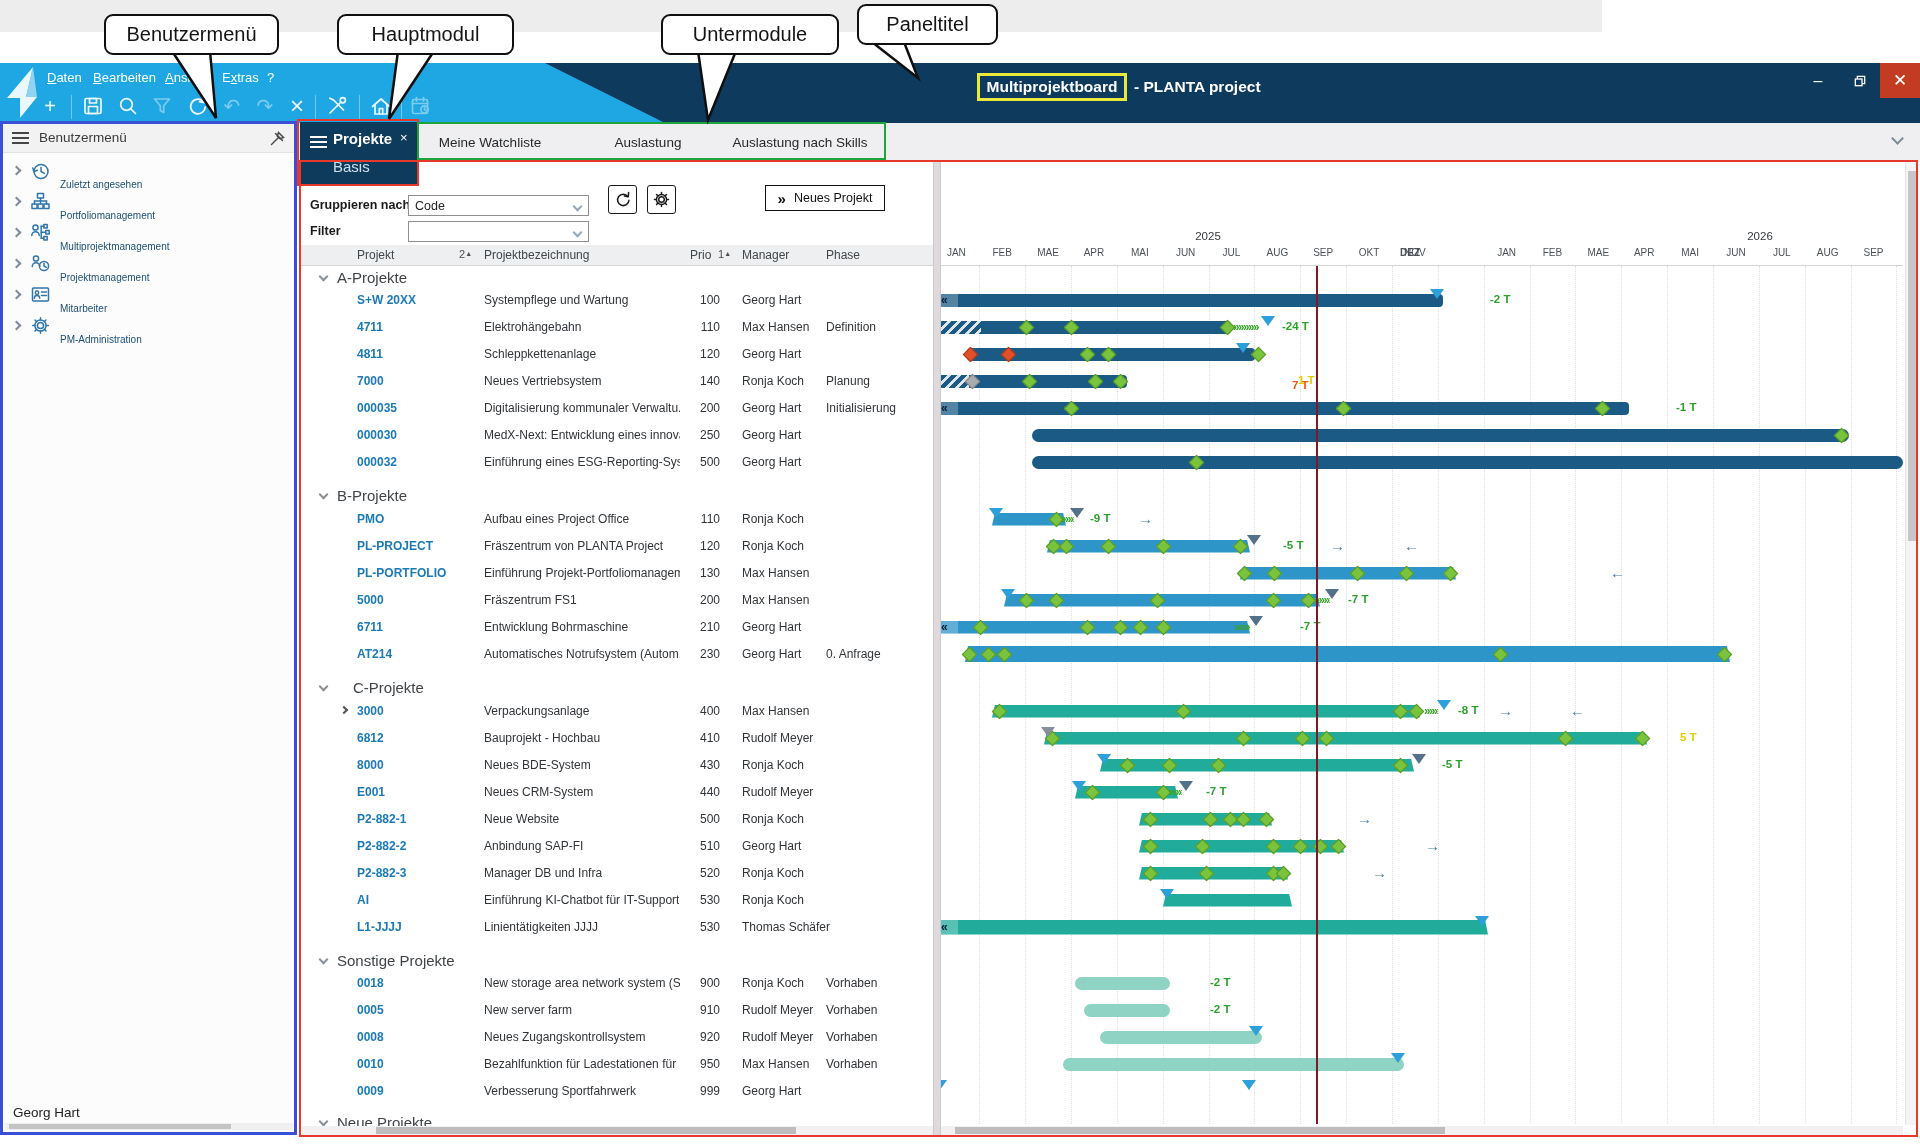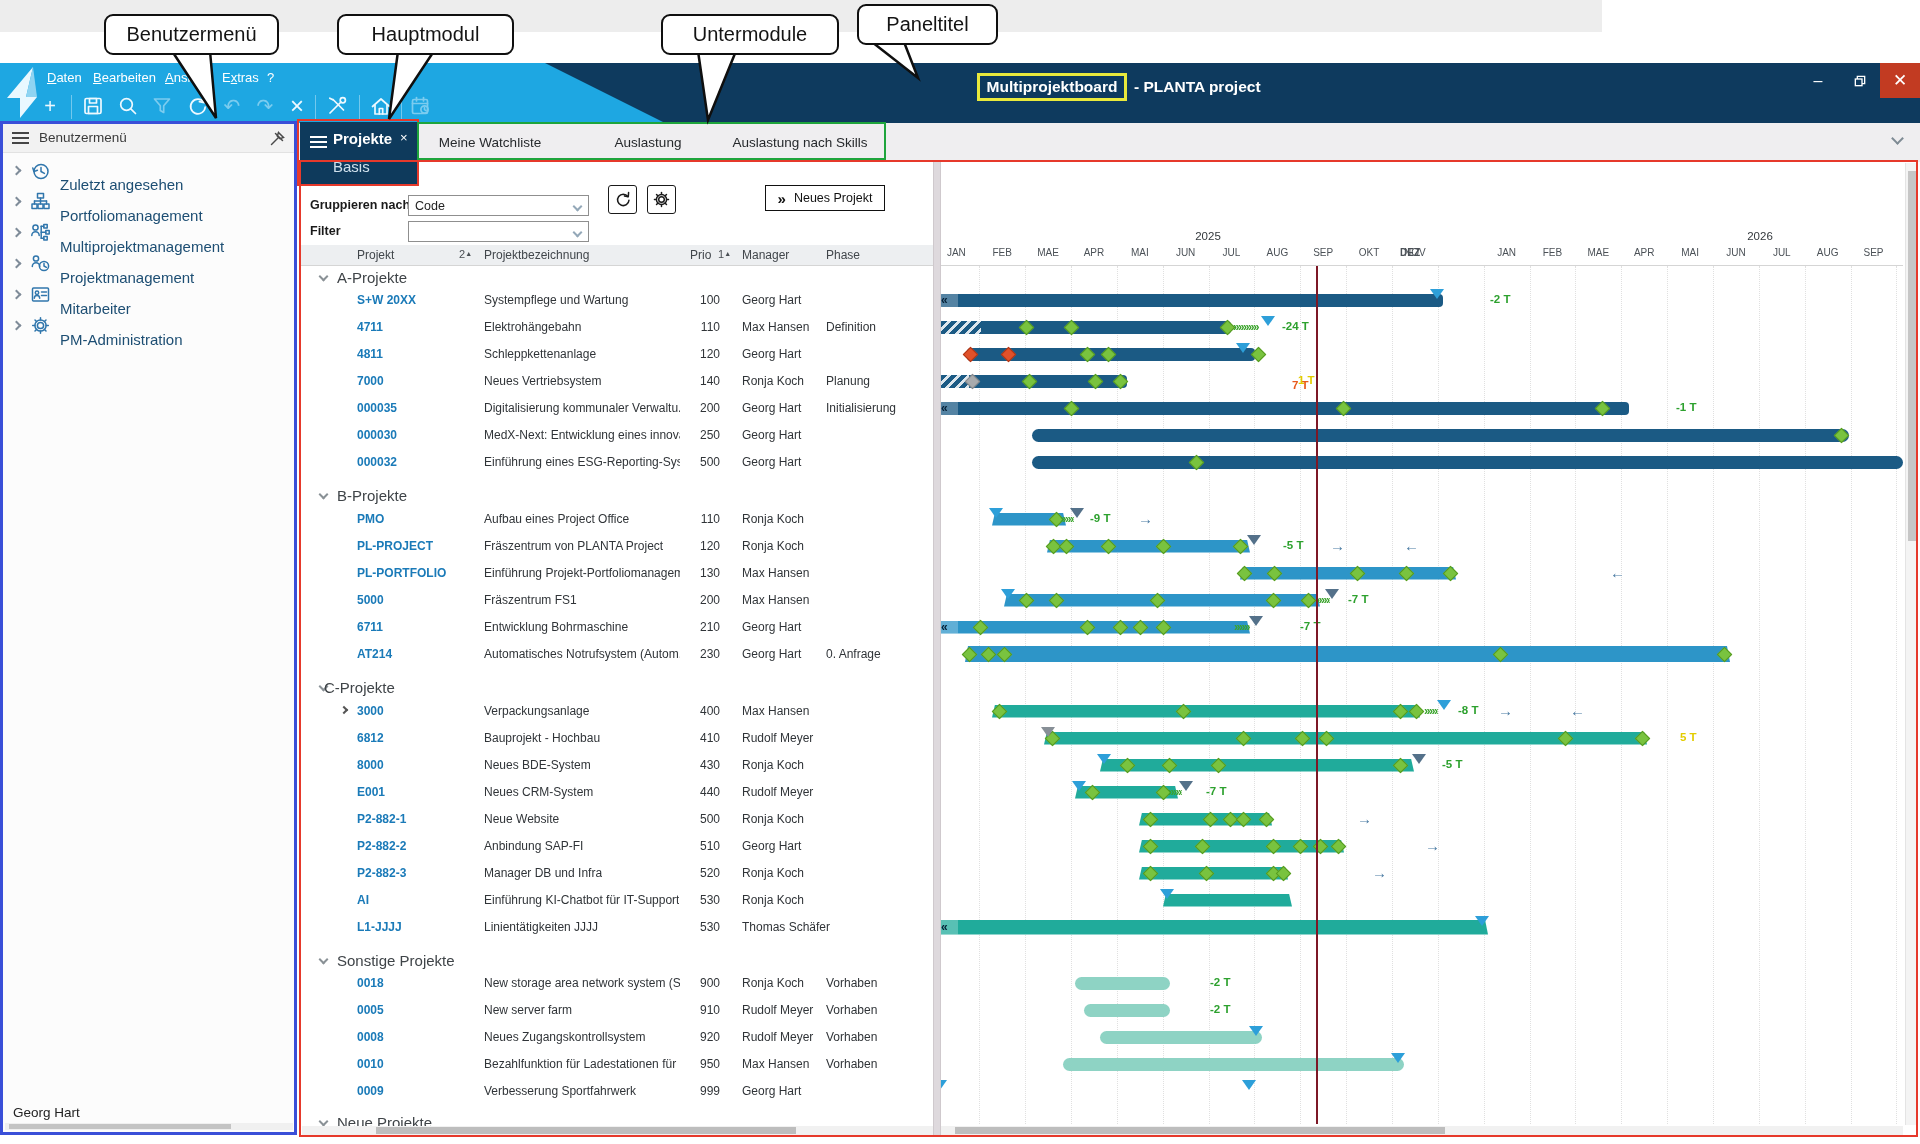--- a/index.html
+++ b/index.html
@@ -43,21 +43,21 @@
   #sidebar { left:3px; top:124px; width:291px; height:1008px; background:#fcfcfc; }
   #sb-head { left:0; top:0; width:291px; height:29px; background:#f2f2f2; border-bottom:1px solid #e2e2e2; }
   #sb-title { left:36px; top:6px; font-size:13.5px; color:#3a3a3a; }
   .burger { width:17px; display:flex; flex-direction:column; gap:3px; }
   .burger span { height:2px; background:#454545; }
   .sb-item { left:0; width:291px; height:31px; display:flex; align-items:center; cursor:pointer; }
   .sb-chev { width:7px; height:7px; border-right:2px solid #7f8c99; border-bottom:2px solid #7f8c99;
              transform:rotate(-45deg); margin-left:10px; }
   .sb-ic { margin-left:10px; width:22px; height:22px; }
   .sb-ic svg { stroke:#3076ac; fill:none; stroke-width:1.5; stroke-linecap:round; stroke-linejoin:round; }
-  .sb-label { margin-left:8px; font-size:15px; color:#1d4e73;margin-top:28px; }
+  .sb-label { margin-left:8px; font-size:10px; color:#1d4e73;margin-top:28px; }
   #sb-user { left:10px; top:981px; font-size:13.5px; color:#222; }
   #sb-hscroll { left:2px; top:999px; width:288px; height:7px; background:#f0f0f0; }
   #sb-hscroll div { position:absolute; left:4px; top:1px; width:222px; height:5px; background:#c4c4c4; }
 
   
   #tabstrip { left:299px; top:123px; width:1621px; height:39px; background:#efeef0; }
   .tab-other { top:0; height:38px; display:flex; align-items:center; font-size:13.5px; color:#26292c; transform:translateX(-50%); cursor:pointer; }
   #tab-active { left:300px; top:122px; width:117px; height:62px; background:#0e3a5c; z-index:10; }
   #tab-active .burger span { background:#fff; }
   #tab-title { left:33px; top:8px; color:#fff; font-weight:bold; font-size:15px; }
@@ -494,21 +494,21 @@
     <div class="cell" style="left: 742px; top: 647px;">Georg Hart</div>
     <div class="cell" style="left: 826px; top: 647px;">0. Anfrage</div>
     <div class="bar bar-blue" style="left: 965px; top: 646px; width: 765px; height: 16px;"></div>
     <div class="diam d-green" style="left: 963.5px; top: 648.5px;"></div>
     <div class="diam d-green" style="left: 982.5px; top: 648.5px;"></div>
     <div class="diam d-green" style="left: 998.5px; top: 648.5px;"></div>
     <div class="diam d-green" style="left: 1494.5px; top: 648.5px;"></div>
     <div class="diam d-green" style="left: 1718.5px; top: 648.5px;"></div>
     <div class="rowsep" style="top: 701px;"></div>
     <div class="abs grp-chev" style="left: 320px; top: 683px;"></div>
-    <div class="abs grp-label" style="left: 324px; top: 679px;">C-Projekte</div>
+    <div class="abs grp-label" style="left: 353px; top: 679px;">C-Projekte</div>
     <div class="rowsep" style="top: 724px;"></div>
     <div class="abs" style="left: 341px; top: 707px; width: 6px; height: 6px; border-right: 2px solid rgb(85, 85, 85); border-bottom: 2px solid rgb(85, 85, 85); transform: rotate(-45deg);"></div>
     <div class="cell cell-id" style="left: 357px; top: 704px;">3000</div>
     <div class="cell cell-name" style="left: 484px; top: 704px;">Verpackungsanlage</div>
     <div class="cell cell-prio" style="left: 660px; top: 704px;">400</div>
     <div class="cell" style="left: 742px; top: 704px;">Max Hansen</div>
     <div class="bar bar-teal" style="left: 992px; top: 704.5px; width: 428px; height: 13px;"></div>
     <div class="diam d-green" style="left: 993.5px; top: 705.5px;"></div>
     <div class="diam d-green" style="left: 1177.5px; top: 705.5px;"></div>
     <div class="diam d-green" style="left: 1394.5px; top: 705.5px;"></div>

